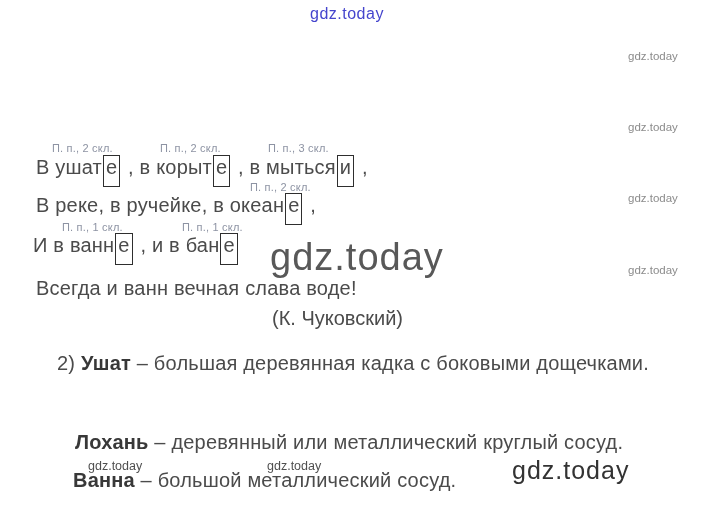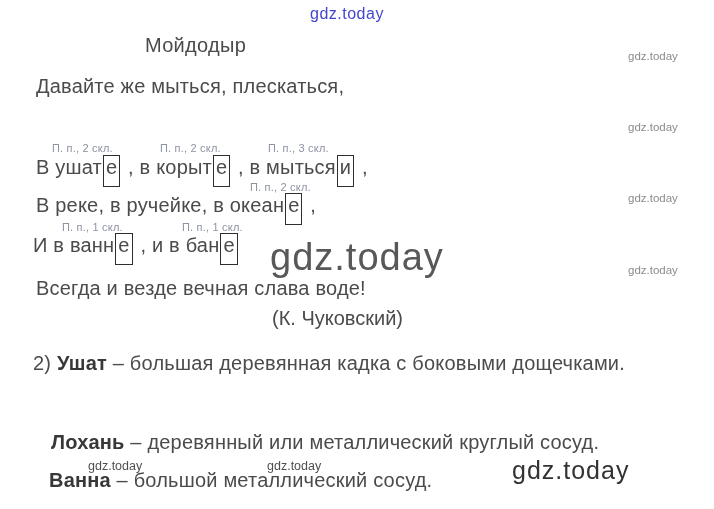--- a/index.html
+++ b/index.html
@@ -52,20 +52,21 @@
     font-size: 20px;
     color: #4b4b4b;
     white-space: nowrap;
   }
   .def {
     position: absolute;
     font-size: 20px;
     letter-spacing: 0.2px;
     color: #4b4b4b;
     white-space: nowrap;
+    margin-left: 24px;
   }
   .def .term { font-weight: bold; color: #383838; }
   .wm { position: absolute; white-space: nowrap; }
   .wm-top    { left: 310px; top: 5px;  font-size: 16px; color: #4545cd; letter-spacing: 0.5px; }
   .wm-right  { left: 628px; font-size: 11.5px; color: #8c8c8c; }
   .wm-center { left: 270px; top: 236px; font-size: 38px; font-weight: 100; color: #585858; letter-spacing: 1px; }
   .wm-bsm    { top: 459px; font-size: 12.5px; color: #4f4f4f; }
   .wm-blg    { left: 512px; top: 456px; font-size: 25px; font-weight: 100; color: #333333; letter-spacing: 1px; }
 </style>
 </head>
@@ -76,40 +77,38 @@
   <div class="wm wm-top">gdz.today</div>
   <div class="wm wm-right" style="top:50px">gdz.today</div>
   <div class="wm wm-right" style="top:121px">gdz.today</div>
   <div class="wm wm-right" style="top:192px">gdz.today</div>
   <div class="wm wm-right" style="top:264px">gdz.today</div>
   <div class="wm wm-center">gdz.today</div>
   <div class="wm wm-bsm" style="left:88px">gdz.today</div>
   <div class="wm wm-bsm" style="left:267px">gdz.today</div>
   <div class="wm wm-blg">gdz.today</div>
 
-  <h1 class="title">Мойдодыр</h1>
 
-  <div class="line" style="top:74px">Давайте же мыться, плескаться,</div>
 
   <div class="ann" style="left:52px;top:142px">П. п., 2 скл.</div>
   <div class="ann" style="left:160px;top:142px">П. п., 2 скл.</div>
   <div class="ann" style="left:268px;top:142px">П. п., 3 скл.</div>
 
   <div class="line" style="top:155px"><span>В ушат</span><span class="boxed">е</span><span> , в корыт</span><span class="boxed">е</span><span> , в мыться</span><span class="boxed">и</span><span> ,</span></div>
 
   <div class="ann" style="left:250px;top:181px">П. п., 2 скл.</div>
 
   <div class="line" style="top:193px"><span>В реке, в ручейке, в океан</span><span class="boxed">е</span><span> ,</span></div>
 
   <div class="ann" style="left:62px;top:221px">П. п., 1 скл.</div>
   <div class="ann" style="left:182px;top:221px">П. п., 1 скл.</div>
 
   <div class="line" style="left:33px;top:233px"><span>И в ванн</span><span class="boxed">е</span><span> , и в бан</span><span class="boxed">е</span></div>
 
-  <div class="line" style="top:276px">Всегда и везде вечная слава воде!</div>
+  <div class="line" style="top:276px">Всегда и ванн вечная слава воде!</div>
 
   <div class="author">(К. Чуковский)</div>
 
   <div class="def" style="left:33px;top:352px"><span>2) </span><span class="term">Ушат</span><span> – большая деревянная кадка с боковыми дощечками.</span></div>
 
 
   <div class="def" style="left:51px;top:431px"><span class="term">Лохань</span><span> – деревянный или металлический круглый сосуд.</span></div>
 
   <div class="def" style="left:49px;top:469px"><span class="term">Ванна</span><span> – большой металлический сосуд.</span></div>
 

